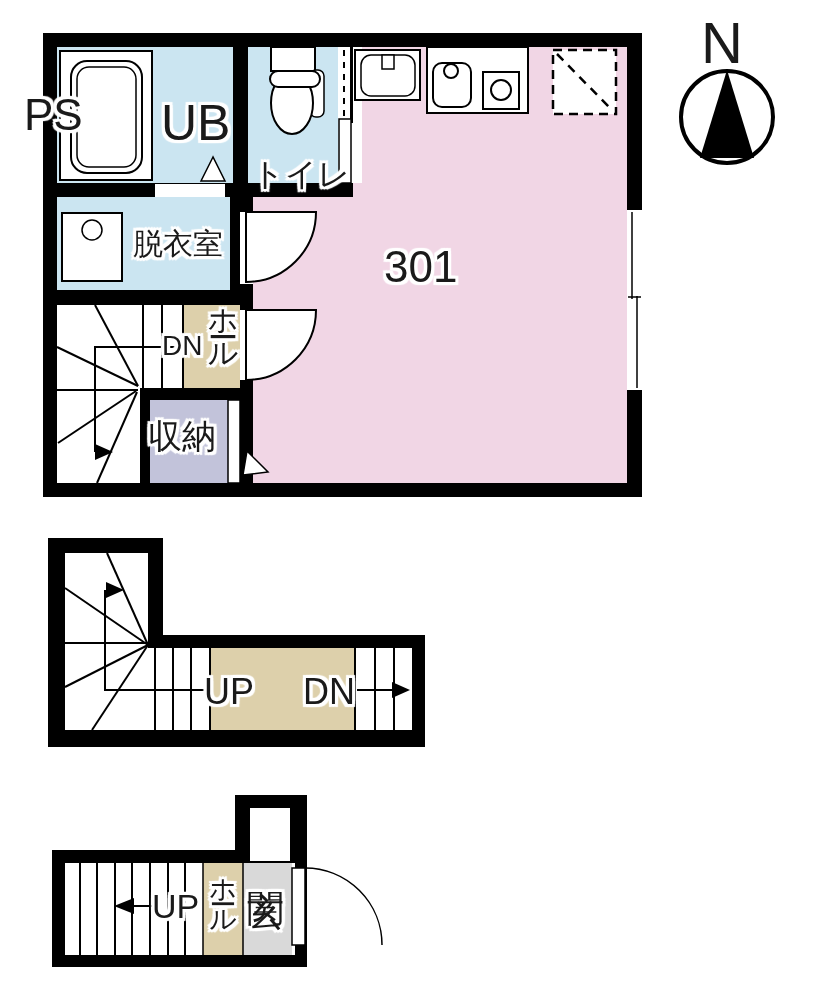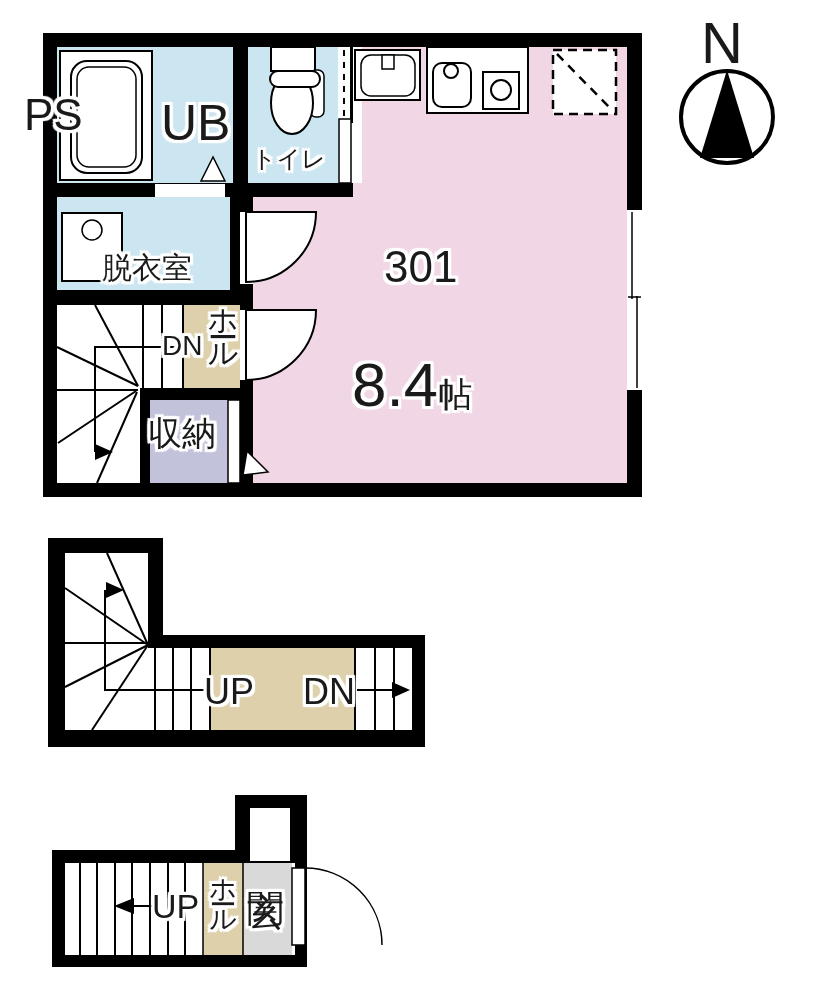--- a/index.html
+++ b/index.html
@@ -182,27 +182,26 @@
   </g>
 
   <g>
     <circle cx="727" cy="117" r="46" fill="#ffffff" stroke="#000" stroke-width="4"></circle>
     <polygon points="727,70 700,158 754,158" fill="#000"></polygon>
   </g>
 </svg>
 
 <div class="lbl halo" style="left:24px;top:93px;font-size:44px;">PS</div>
 <div class="lbl halo" style="left:152px;top:98px;font-size:50px;padding-left:9px;">UB</div>
-<div class="lbl halo" style="left:252px;top:147px;font-size:24px;">トイレ</div>
-<div class="lbl halo" style="left:102px;top:229px;font-size:30px;margin-top:24px;">脱衣室</div>
+<div class="lbl halo" style="left:252px;top:158px;font-size:32px;">トイレ</div>
+<div class="lbl halo" style="left:133px;top:229px;font-size:30px;">脱衣室</div>
 <div class="lbl halo" style="left:162px;top:332px;font-size:28px;">DN</div>
 <div class="lbl halo vert" style="left:208px;top:288px;font-size:30px;">ホール</div>
-<div class="lbl halo" style="left:148px;top:419px;font-size:34px;font-family:Liberation Mono, monospace;">収納</div>
+<div class="lbl halo" style="left:148px;top:419px;font-size:34px;">収納</div>
 <div class="lbl halo" style="left:384px;top:245px;font-size:44px;">301</div>
-<div class="lbl halo" style="left:352px;top:354px;font-size:62px;"><span>8.4</span><span class="unit">帖</span></div>
 
 <div class="lbl halo" style="left:204px;top:674px;font-size:36px;">UP</div>
 <div class="lbl halo" style="left:303px;top:674px;font-size:36px;">DN</div>
 
 <div class="lbl halo vert" style="left:209px;top:860px;font-size:27px;">ホール</div>
 <div class="lbl halo vert" style="left:247px;top:862px;font-size:37px;">玄関</div>
 <div class="lbl halo" style="left:152px;top:889px;font-size:34px;">UP</div>
 
 <div class="lbl" style="left:701px;top:14px;font-size:58px;font-weight:400;">N</div>
 

